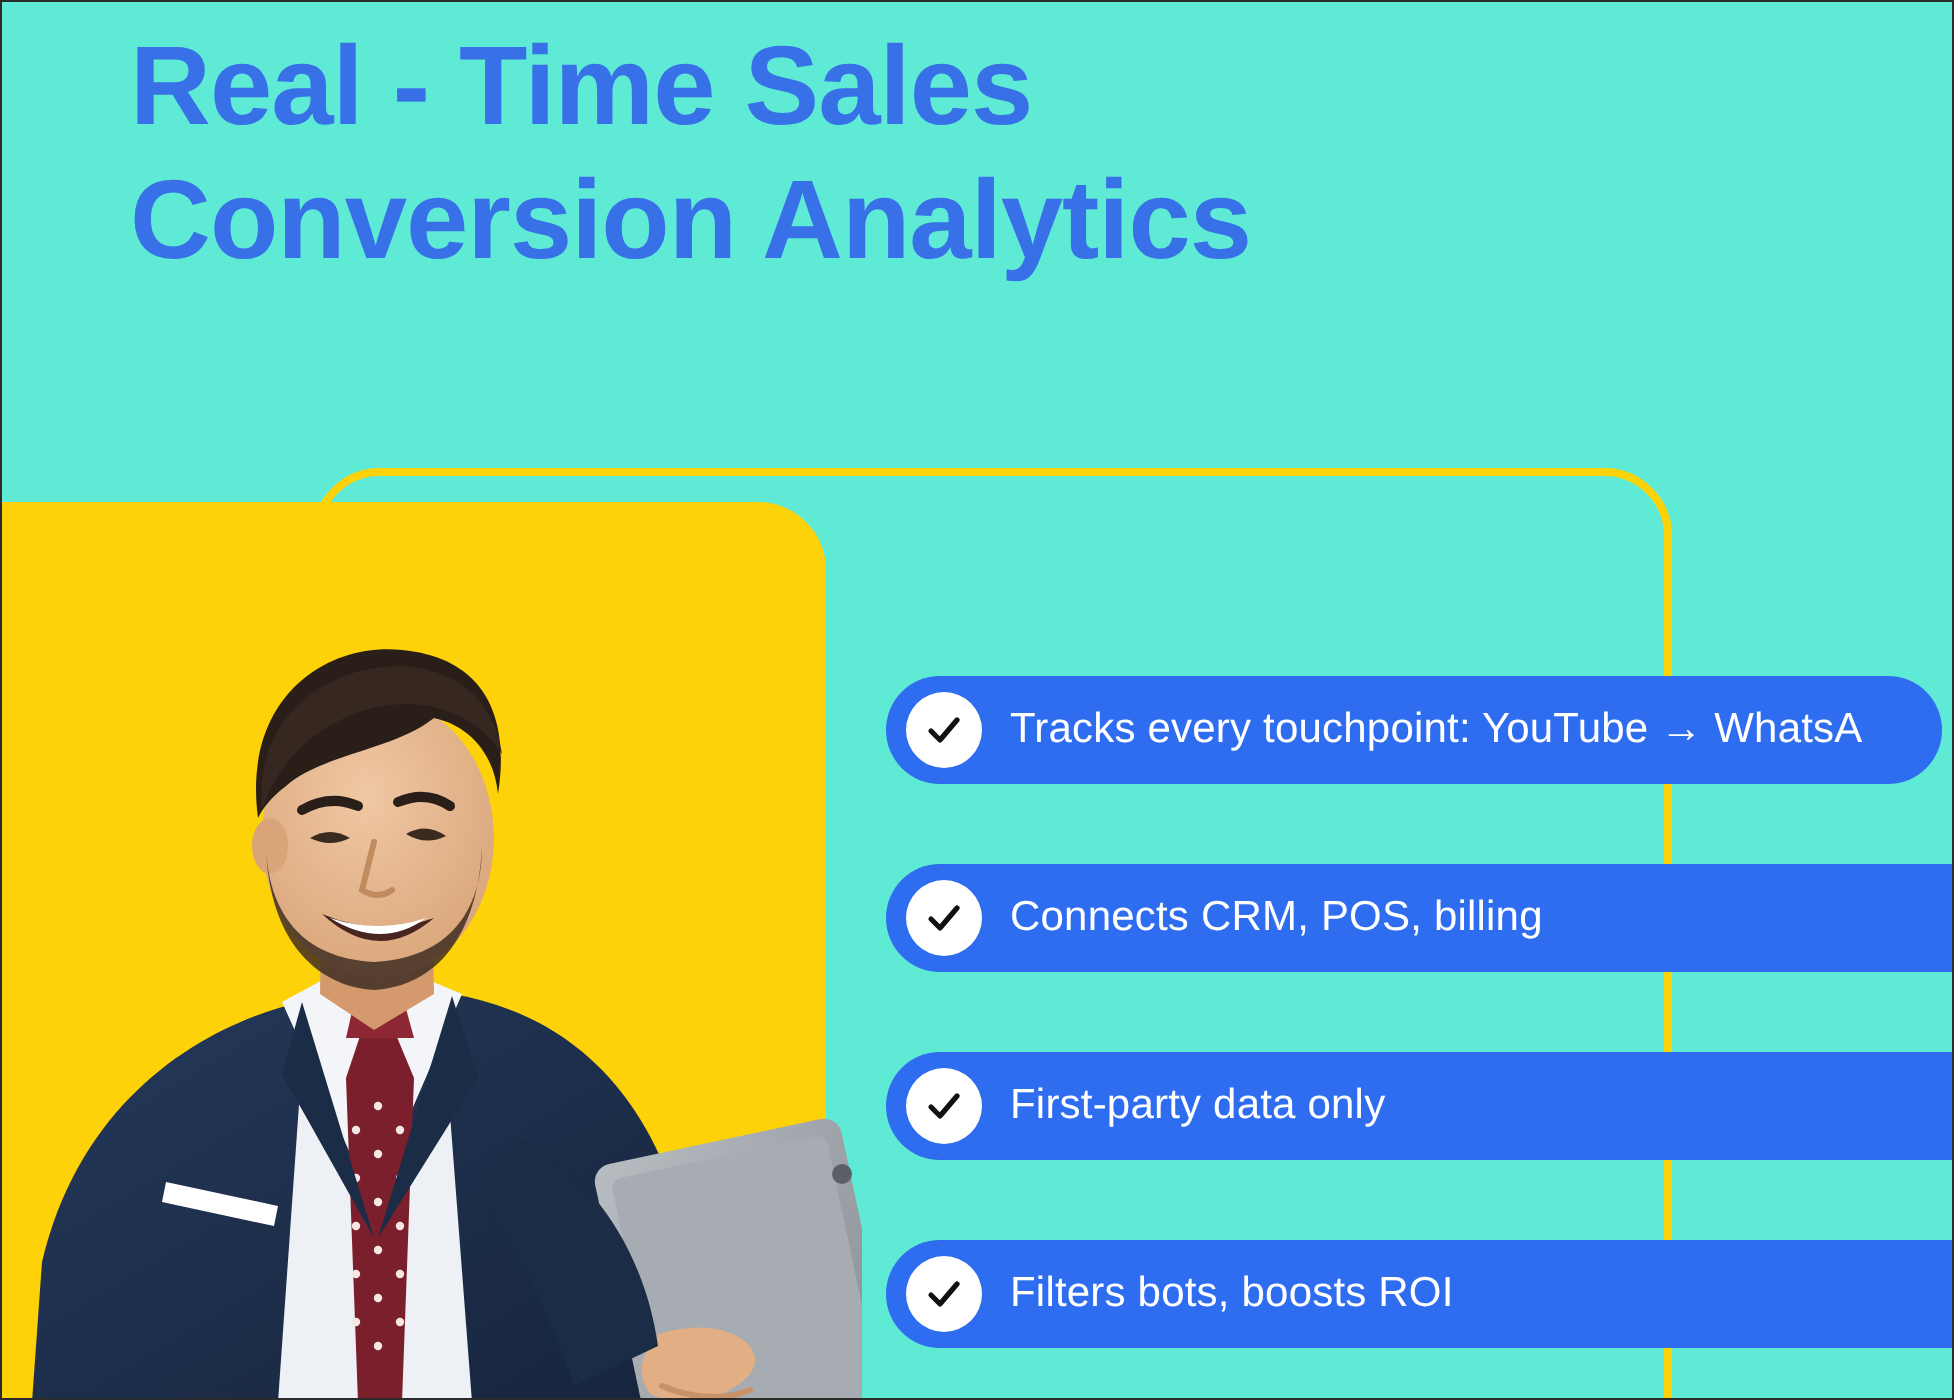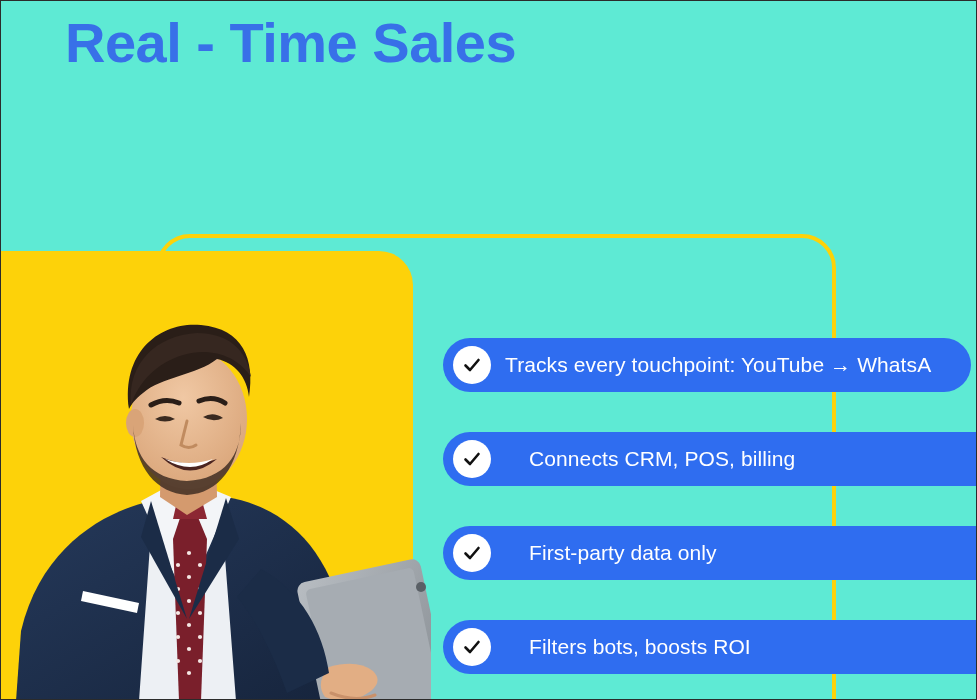--- a/index.html
+++ b/index.html
@@ -90,21 +90,20 @@
     padding-left: 10px;
     overflow: hidden;
   }
   .pill.rounded-both {
     width: 528px;
     border-radius: 27px;
   }
   .pill.clipped-right {
     width: 535px;
     border-radius: 27px 0 0 27px;
-    gap: 24px;
   }
   .pill-check {
     flex: 0 0 auto;
     width: 38px;
     height: 38px;
     border-radius: 50%;
     background: #ffffff;
     display: flex;
     align-items: center;
     justify-content: center;
@@ -226,20 +225,21 @@
         <path d="M318 366 q 28 -8 44 4 q 10 10 -2 20 q -22 16 -46 6 q -10 -14 4 -30 Z" fill="#E2AE84"></path>
         <path d="M320 392 q 24 10 44 2" stroke="#C9916A" stroke-width="3" fill="none" stroke-linecap="round"></path>
 
         <path d="M250 268 C 290 290, 312 330, 318 372 L 276 392 C 260 346, 240 312, 226 296 Z" fill="#1B2C47"></path>
       </g>
     </svg>
   </div>
 
   <div class="title-block">
     <div class="title-line">Real - Time Sales</div>
+    <div class="title-line">Conversion Analytics</div>
   </div>
 
   <div class="pill rounded-both" id="pill-1">
     <span class="pill-check">
       <svg width="22" height="22" viewBox="0 0 22 22">
         <path d="M4.5 11.5 L 9 16 L 17.5 6" stroke="#111111" stroke-width="2.6" fill="none" stroke-linecap="round" stroke-linejoin="round"></path>
       </svg>
     </span>
     <span class="pill-label">Tracks every touchpoint: YouTube → WhatsA</span>
   </div>

